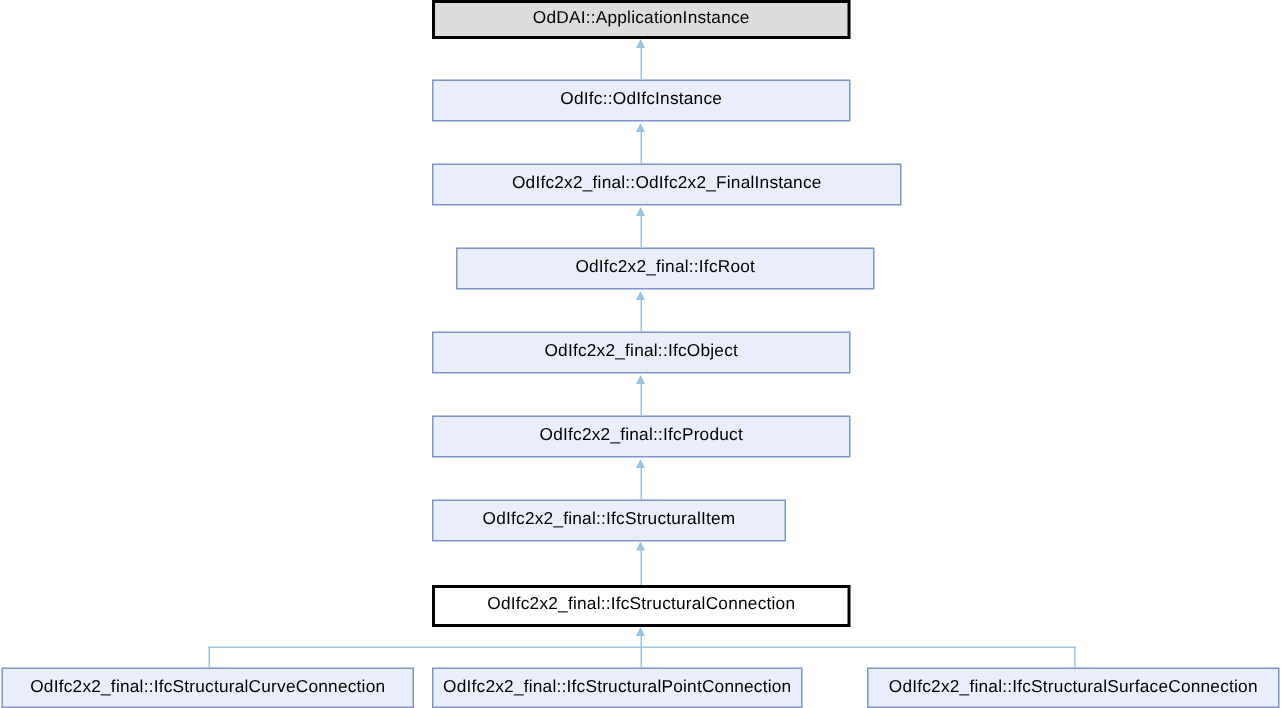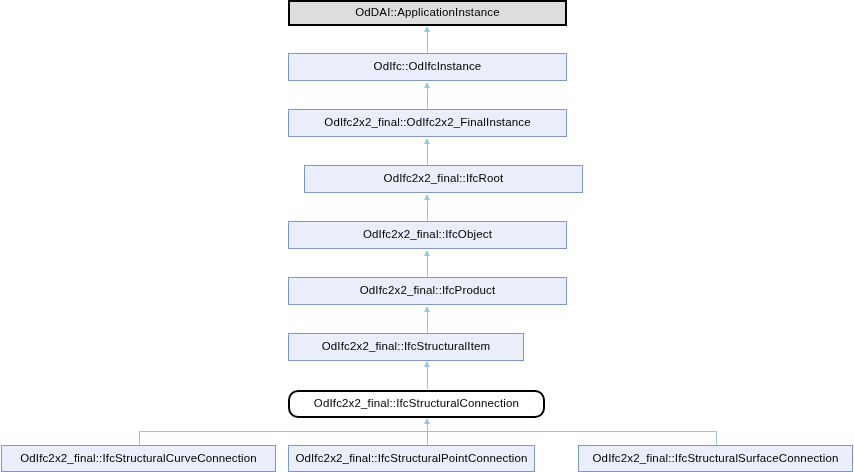--- a/index.html
+++ b/index.html
@@ -65,41 +65,41 @@
 <div id="diagram">
 
   <div class="node normal" style="left:288px; top:53px; width:279px; height:28px;">
     <span class="node-label">OdIfc::OdIfcInstance</span>
   </div>
 
   <div class="node root" style="left:288px; top:0px; width:279px; height:26px;">
     <span class="node-label">OdDAI::ApplicationInstance</span>
   </div>
 
-  <div class="node normal" style="left:288px; top:109px; width:279px; height:28px;">
+  <div class="node normal" style="left:288px; top:109px; width:313px; height:28px;">
     <span class="node-label">OdIfc2x2_final::OdIfc2x2_FinalInstance</span>
   </div>
 
   <div class="node normal" style="left:304px; top:165px; width:279px; height:28px;">
     <span class="node-label">OdIfc2x2_final::IfcRoot</span>
   </div>
 
   <div class="node normal" style="left:288px; top:221px; width:279px; height:28px;">
     <span class="node-label">OdIfc2x2_final::IfcObject</span>
   </div>
 
   <div class="node normal" style="left:288px; top:277px; width:279px; height:28px;text-align:right;">
     <span class="node-label">OdIfc2x2_final::IfcProduct</span>
   </div>
 
   <div class="node normal" style="left:288px; top:333px; width:236px; height:28px;">
     <span class="node-label">OdIfc2x2_final::IfcStructuralItem</span>
   </div>
 
-  <div class="node current" style="left:288px; top:390px; width:257px; height:28px;border-radius:10px;">
+  <div class="node current" style="left:288px; top:390px; width:279px; height:28px;">
     <span class="node-label">OdIfc2x2_final::IfcStructuralConnection</span>
   </div>
 
   <div class="node normal" style="left:1px; top:445px; width:275px; height:27px;text-align:center;">
     <span class="node-label">OdIfc2x2_final::IfcStructuralCurveConnection</span>
   </div>
 
   <div class="node normal" style="left:288px; top:445px; width:247px; height:27px;">
     <span class="node-label">OdIfc2x2_final::IfcStructuralPointConnection</span>
   </div>

